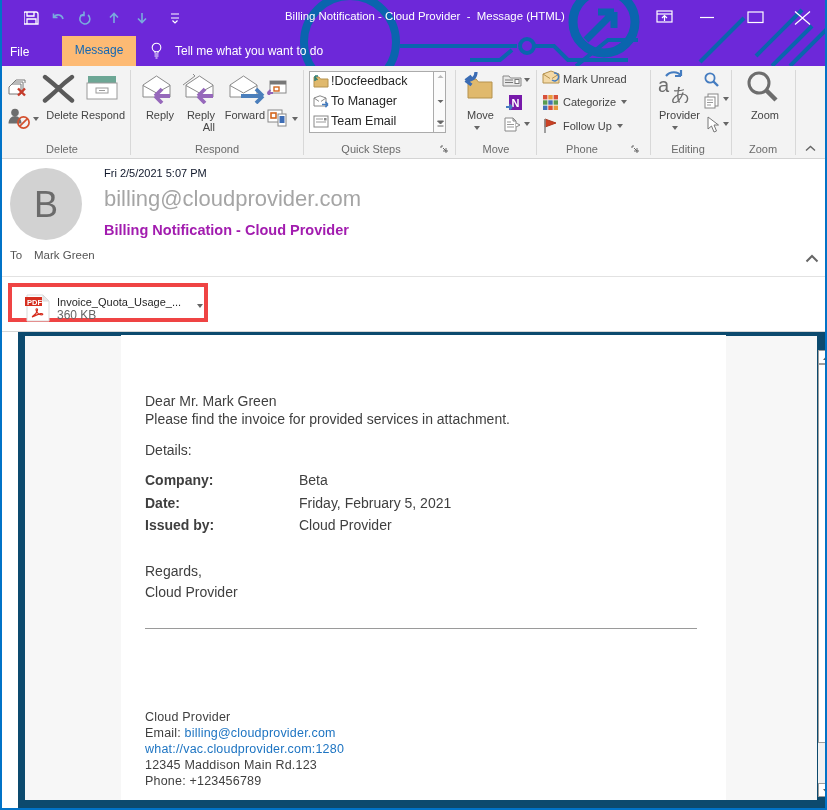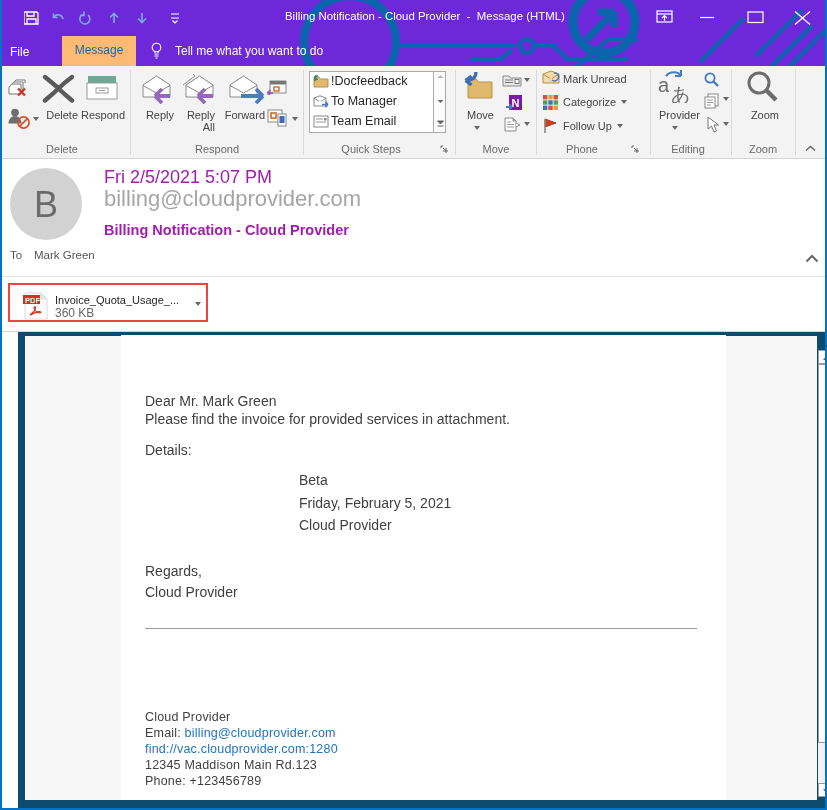--- a/index.html
+++ b/index.html
@@ -8,27 +8,27 @@
 #titletext{left:285px;top:10px;color:#fff;font-size:11.4px;white-space:nowrap}
 #tabfile{left:10px;top:40px;width:42px;height:26px;color:#fff;font-size:12px;line-height:24px}
 #tabmsg{left:62px;top:36px;width:74px;height:30px;background:#fdba74;color:#1267b4;font-size:12px;text-align:center;line-height:29px}
 #ribbon{left:0;top:66px;width:827px;height:93px;background:#f3f3f3;border-bottom:1px solid #d4d4d4}
 .gsep{position:absolute;top:4px;width:1px;height:85px;background:#d8d8d8}
 .glabel{position:absolute;top:77px;font-size:11px;color:#6a6a6a;text-align:center;white-space:nowrap}
 .blabel{position:absolute;font-size:11px;color:#444;text-align:right;white-space:nowrap}
 .caret{display:inline-block;width:0;height:0;border-left:3px solid transparent;border-right:3px solid transparent;border-top:4px solid #666}
 #hdr{left:2px;top:159px;width:823px;height:118px;background:#fff;border-bottom:1px solid #e2e2e2}
 #avatar{left:8px;top:9px;width:72px;height:72px;border-radius:50%;background:#d2d2d2;color:#6b6b6b;font-size:36px;text-align:center;line-height:74px}
-#hdate{left:102px;top:8px;font-size:18px;color:#a21caf}
+#hdate{left:102px;top:8px;font-size:11px;color:#0f172a}
 #hfrom{left:102px;top:27px;font-size:22px;color:#a5a5a5}
 #hsubj{left:102px;top:63px;font-size:14.5px;font-weight:bold;color:#a21caf}
 #hto{left:8px;top:90px;font-size:11.5px;color:#555}
 #hto2{left:32px;top:90px;font-size:11.5px;color:#555}
 #attach{left:2px;top:278px;width:823px;height:54px;background:#fff;border-bottom:1px solid #d6d6d6}
-#chip{left:6px;top:5px;width:200px;height:39px;background:#fff;border:2px solid #ef4444}
+#chip{left:6px;top:5px;width:200px;height:39px;background:#fff;border:4px solid #ef4444}
 #pane{left:18px;top:332px;width:823px;height:476px;background:#0c4a6e}
 #panegray{left:7px;top:4px;width:792px;height:464px;background:#f7f7f7}
 #page{left:103px;top:3px;width:605px;height:465px;background:#fff}
 .sbbox{position:absolute;left:800px;width:15px;background:#fff;border:1px solid #9d9d9d}
 .sbtri{position:absolute;left:3.5px;width:0;height:0;border-left:4px solid transparent;border-right:4px solid transparent}
 .bodytext{font-size:14px;color:#3f3f3f}
 a.lnk{color:#1d74c2;text-decoration:none}
 #border{left:0;top:0;width:827px;height:810px;border-left:2px solid #0173c7;border-right:2px solid #0173c7;border-bottom:2px solid #0173c7;pointer-events:none}
 </style></head>
 <body>
@@ -305,24 +305,25 @@
     <div class="abs" style="left:45px;top:21px;font-size:12px;color:#666">360 KB</div>
     <span class="caret abs" style="left:185px;top:17px"></span>
   </div>
 </div>
 
 <div class="abs" id="pane">
   <div class="abs" id="panegray"></div>
   <div class="abs" id="page">
     <div class="abs bodytext" style="left:24px;top:57px;line-height:18px">Dear Mr. Mark Green<br>Please find the invoice for provided services in attachment.</div>
     <div class="abs bodytext" style="left:24px;top:107px">Details:</div>
+    <div class="abs bodytext" style="left:24px;top:134px;font-weight:bold;line-height:22.5px">Company:<br>Date:<br>Issued by:</div>
     <div class="abs bodytext" style="left:178px;top:134px;line-height:22.5px">Beta<br>Friday, February 5, 2021<br>Cloud Provider</div>
     <div class="abs bodytext" style="left:24px;top:226px;line-height:21px">Regards,<br>Cloud Provider</div>
     <div class="abs" style="left:24px;top:293px;width:552px;height:1px;background:#9a9a9a"></div>
-    <div class="abs bodytext" style="left:24px;top:374px;font-size:12.5px;line-height:16px;letter-spacing:0.2px">Cloud Provider<br>Email: <a class="lnk">billing@cloudprovider.com</a><br><a class="lnk">find://vac.cloudprovider.com:1280</a><br>12345 Maddison Main Rd.123<br>Phone: +123456789</div>
+    <div class="abs bodytext" style="left:24px;top:374px;font-size:12.5px;line-height:16px;letter-spacing:0.2px">Cloud Provider<br>Email: <a class="lnk">billing@cloudprovider.com</a><br><a class="lnk">what://vac.cloudprovider.com:1280</a><br>12345 Maddison Main Rd.123<br>Phone: +123456789</div>
   </div>
   <div class="abs" style="left:800px;top:18px;width:15px;height:433px;background:#f1f1f1"></div>
   <div class="sbbox" style="top:18px;height:14px">
       <div class="sbtri" style="top:4px;border-bottom:5px solid #606060"></div>
     </div>
   <div class="sbbox" style="top:32px;height:379px"></div>
   <div class="sbbox" style="top:451px;height:14px">
       <div class="sbtri" style="top:5px;border-top:5px solid #606060"></div>
     </div>
 </div>

